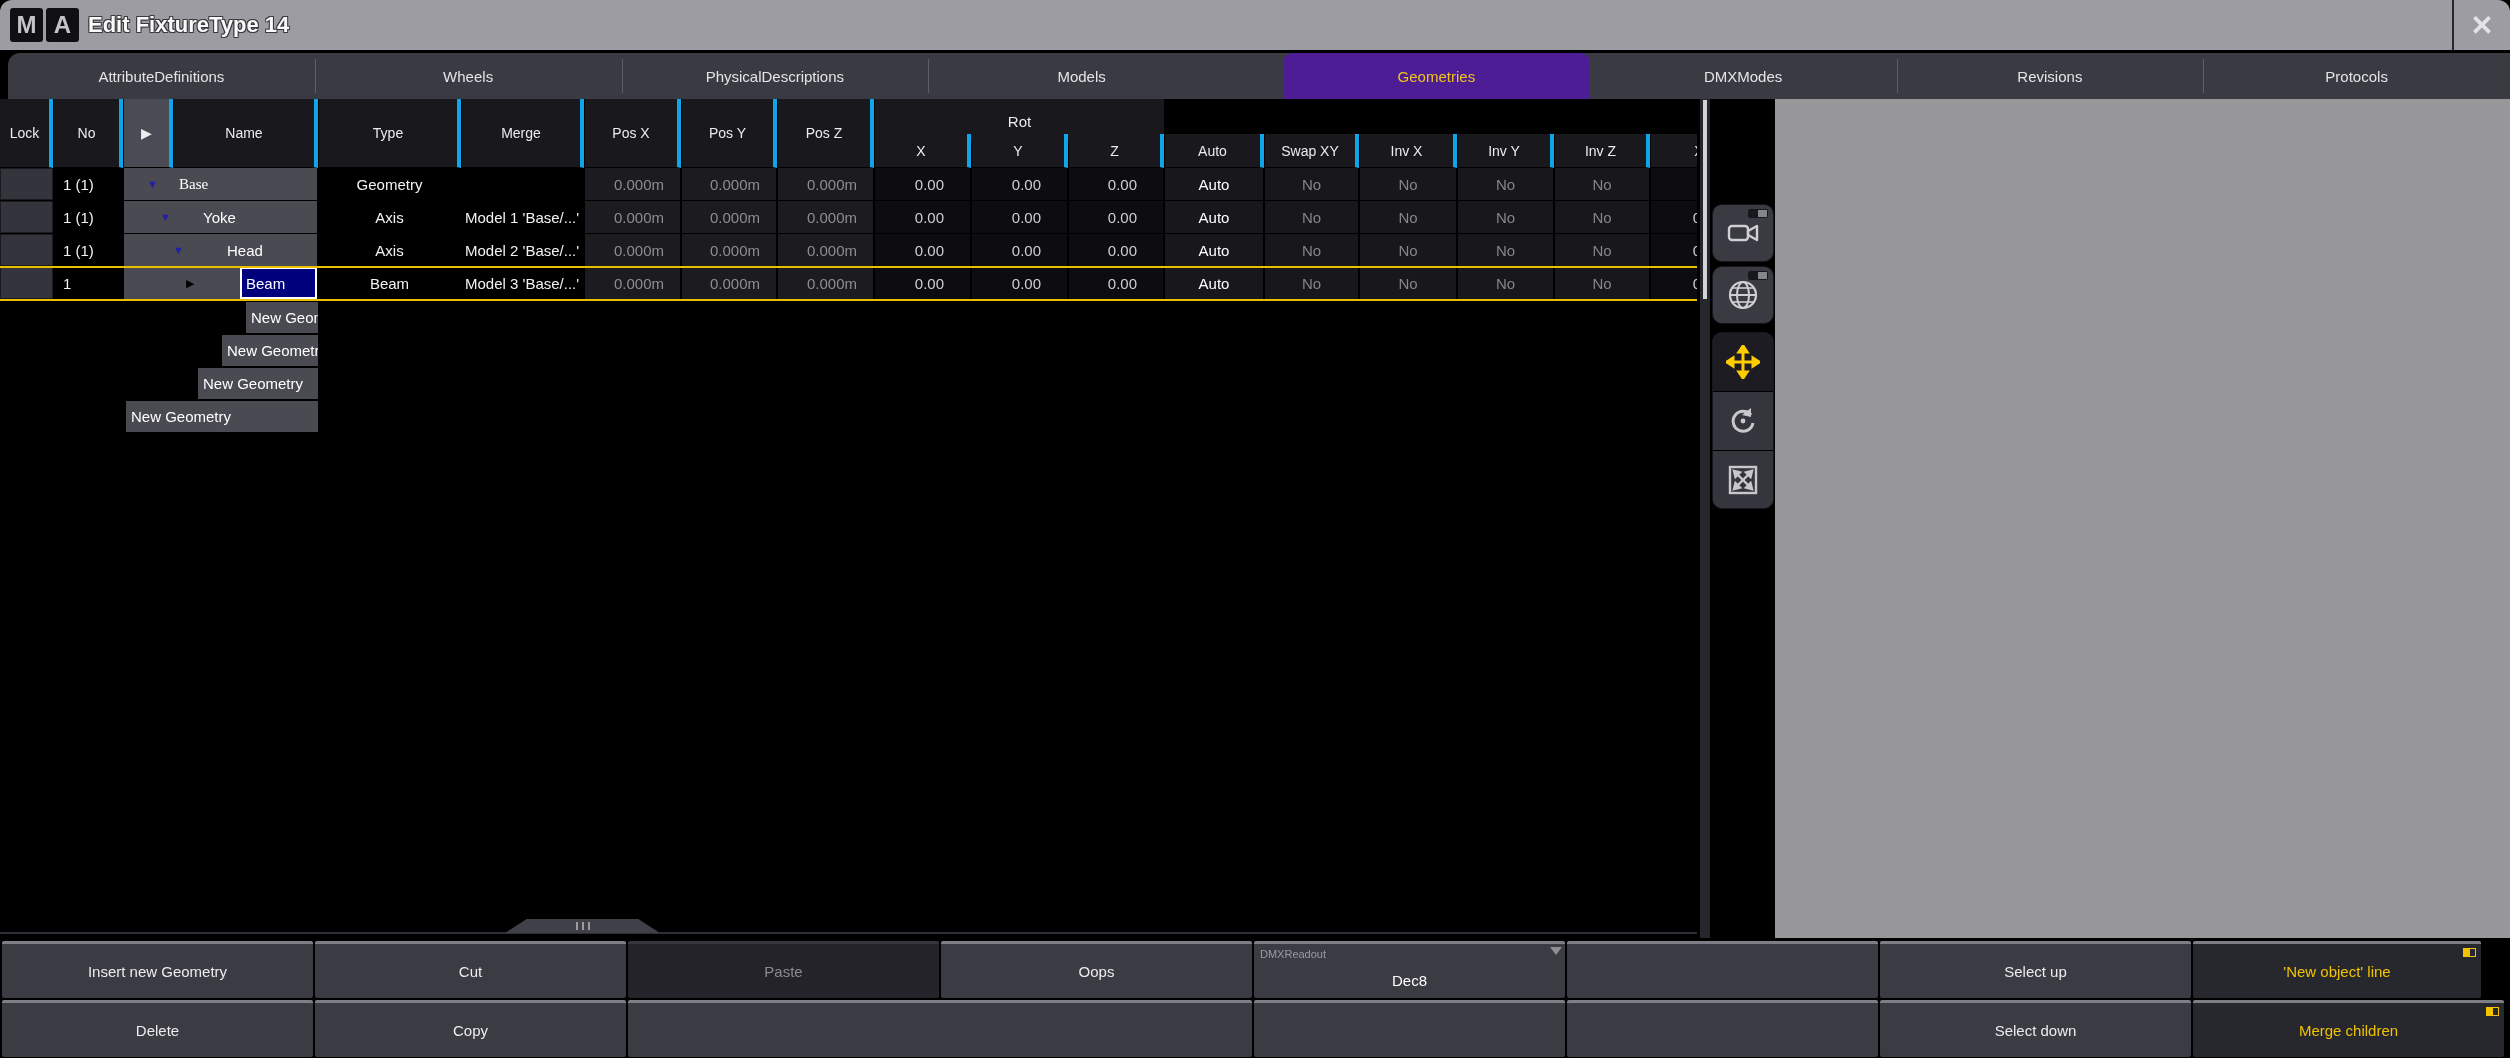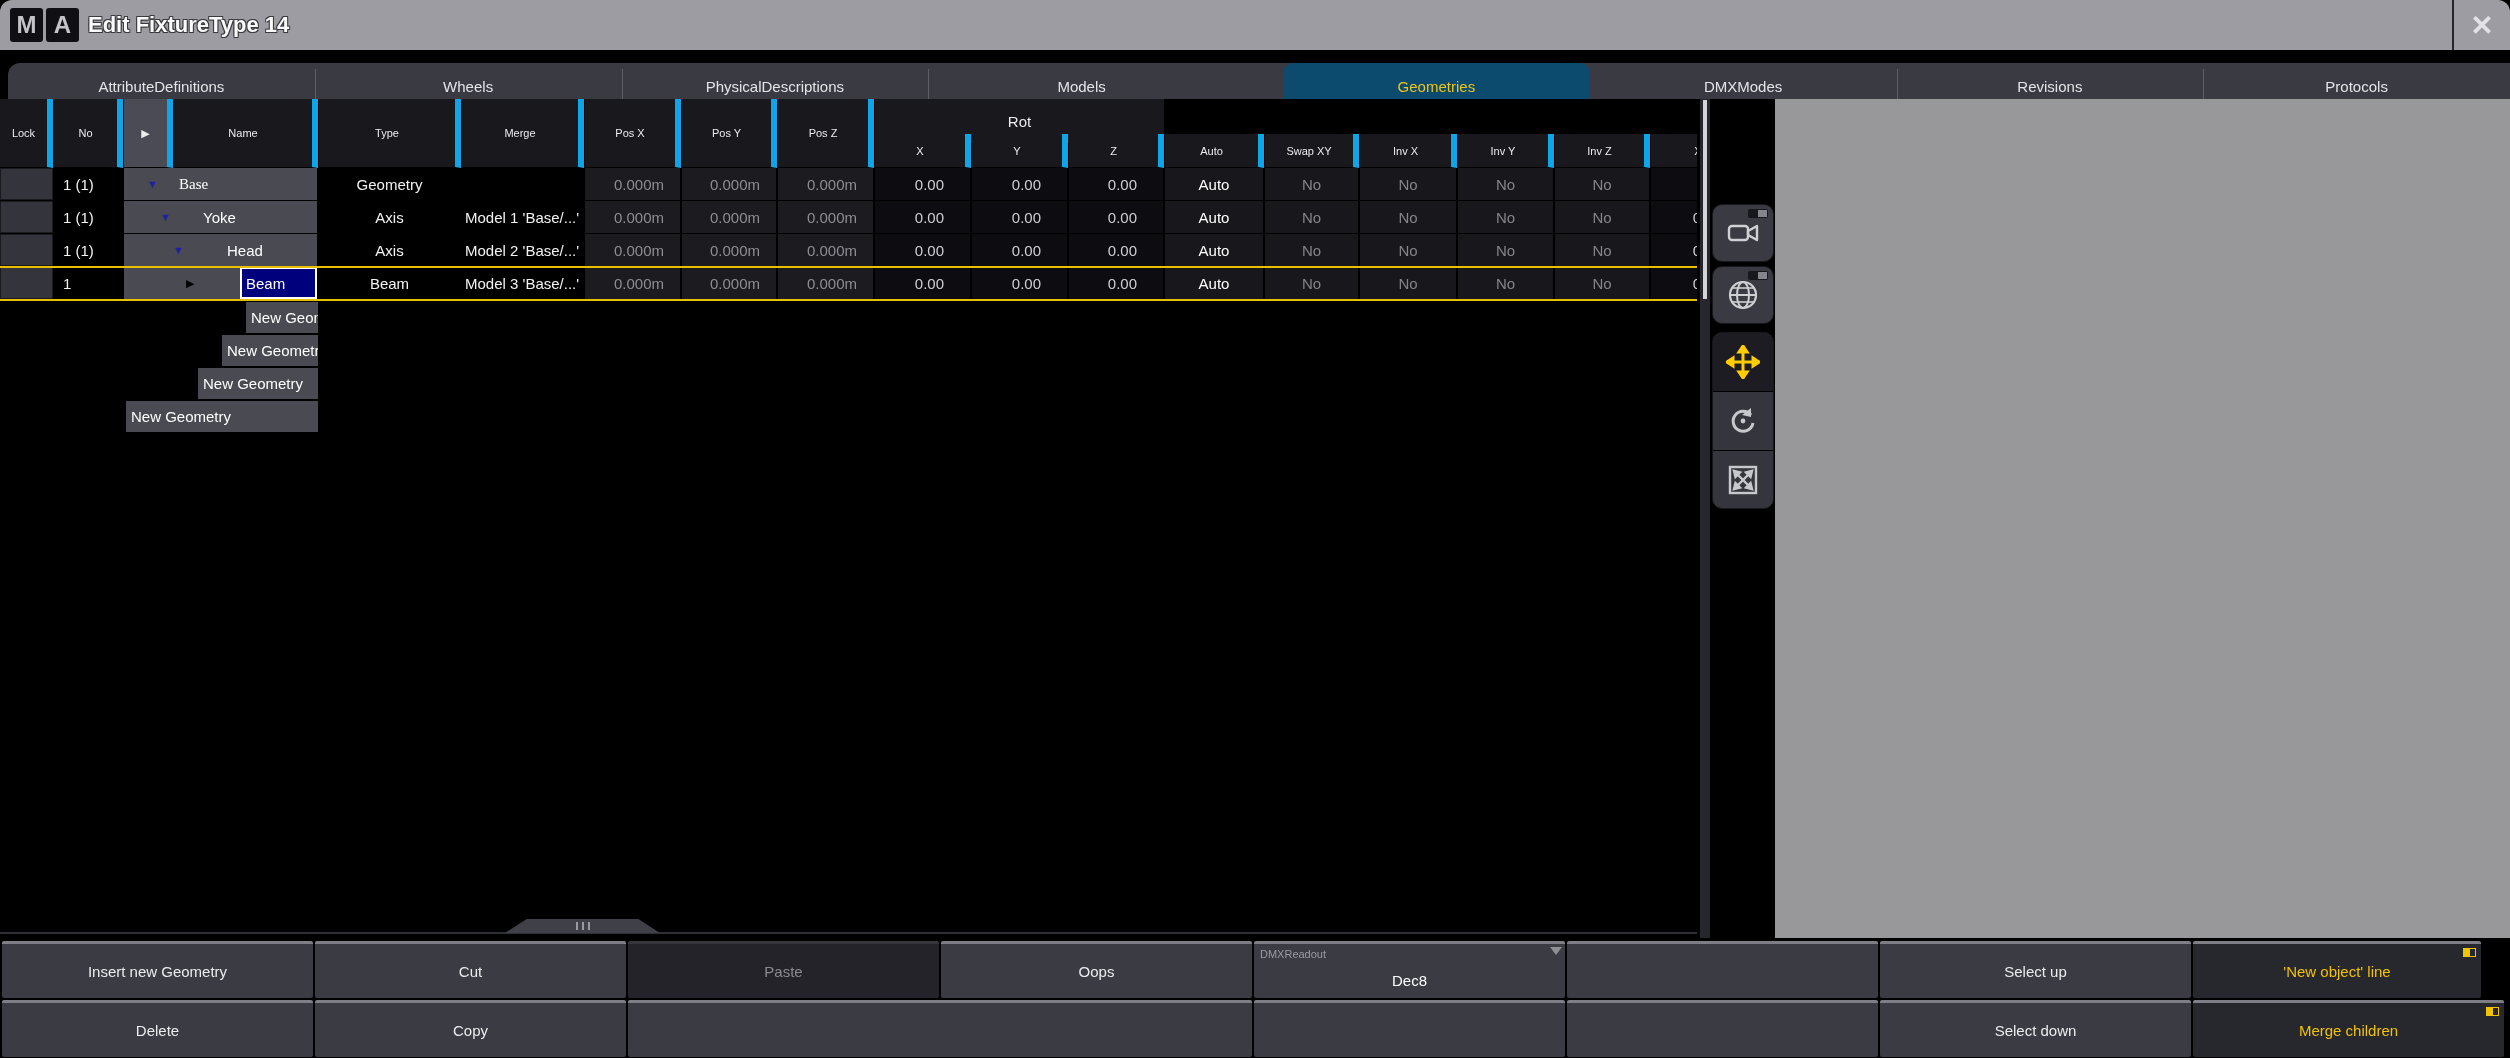--- a/index.html
+++ b/index.html
@@ -14,34 +14,34 @@
   .logo-sq{width:33px;height:34px;background:#101014;border-radius:3px;color:#c3c3c8;
            font-weight:bold;font-size:24px;display:flex;align-items:center;justify-content:center;}
   #win-title{left:88px;top:0;height:50px;display:flex;align-items:center;
              font-size:22px;font-weight:bold;color:#fafafa;
              text-shadow:1px 1px 0 #3a3a3e, -1px -1px 0 #3a3a3e, 1px -1px 0 #3a3a3e, -1px 1px 0 #3a3a3e;}
   #close-divider{left:2452px;top:0;width:2px;height:50px;background:#26262c;}
   #close-btn{left:2454px;top:0;width:56px;height:50px;display:flex;align-items:center;justify-content:center;
              color:#e3e3e7;font-size:28px;font-weight:bold;border-radius:0 12px 0 0;}
 
   
-  #tabbar{left:0;top:60px;width:2510px;height:49px;background:#000;}
+  #tabbar{left:0;top:50px;width:2510px;height:49px;background:#000;}
   #tab-strip{position:absolute;left:8px;top:3px;width:2502px;height:46px;background:#393a42;
              border-radius:12px 0 0 0;display:flex;}
   .tab{width:312.75px;height:46px;display:flex;align-items:center;justify-content:center;
        font-size:15px;color:#e4e4e8;position:relative;box-sizing:border-box;}
   .tab.divided::before{content:"";position:absolute;left:0;top:6px;bottom:6px;width:1px;background:#5d5e66;}
-  .tab.active{background:#0c4a6e;border-radius:10px 10px 0 0;color:#f0c419;margin-left:48px;}
+  .tab.active{background:#4c1d95;border-radius:10px 10px 0 0;color:#f0c419;margin-left:48px;}
 
   
   #main{left:0;top:99px;width:2510px;height:839px;background:#000;}
   #table-clip{left:0;top:0;width:1697px;height:839px;overflow:hidden;}
 
-  .hcell{position:absolute;box-sizing:border-box;background:#18181d;color:#ececee;font-size:11px;
-         display:flex;align-items:center;justify-content:center;border-right:6px solid #0ea5e9;border-bottom:1px solid #000;}
+  .hcell{position:absolute;box-sizing:border-box;background:#18181d;color:#ececee;font-size:14px;
+         display:flex;align-items:center;justify-content:center;border-right:4px solid #0ea5e9;border-bottom:1px solid #000;}
   .hcell.arrowcol{background:#4a4b54;}
   .hgroup{position:absolute;box-sizing:border-box;background:#18181d;color:#ececee;font-size:15px;
           display:flex;align-items:center;justify-content:center;border-right:1px solid #000;border-bottom:1px solid #000;}
 
   .cell{position:absolute;box-sizing:border-box;font-size:15px;display:flex;align-items:center;
         border-right:1px solid #000;white-space:nowrap;overflow:hidden;}
   .c-lock{background:#33343c;border:1px solid #1a1a1f;}
   .c-no{background:#000;color:#f2f2f2;padding-left:9px;}
   .c-tree{background:#494a52;color:#fff;}
   .c-type{background:#000;color:#f2f2f2;justify-content:center;}

